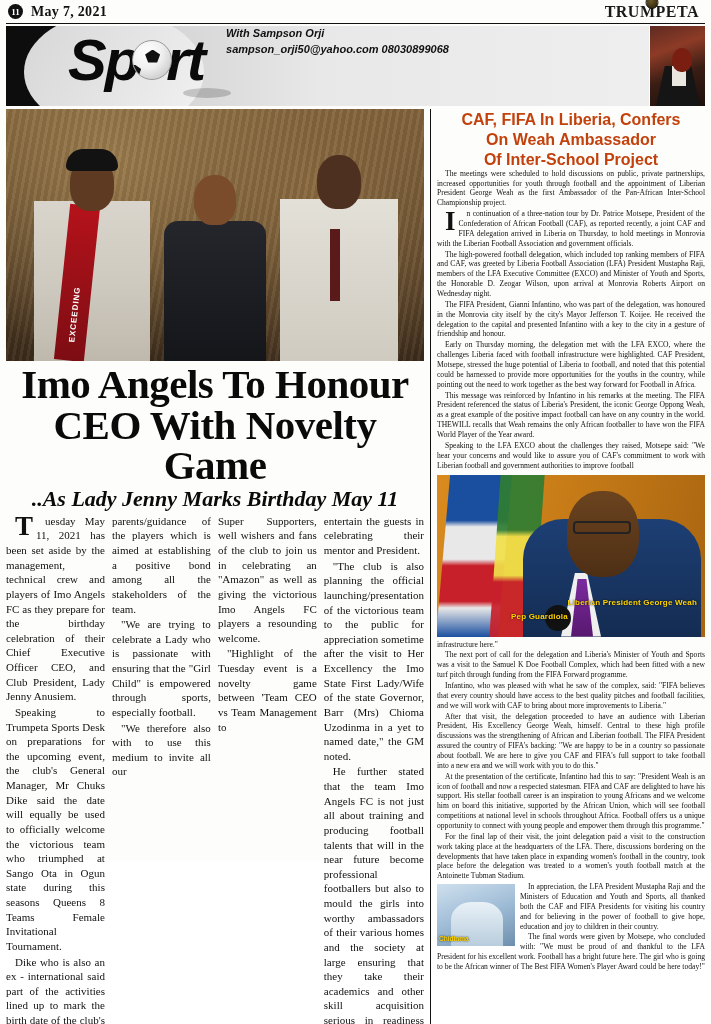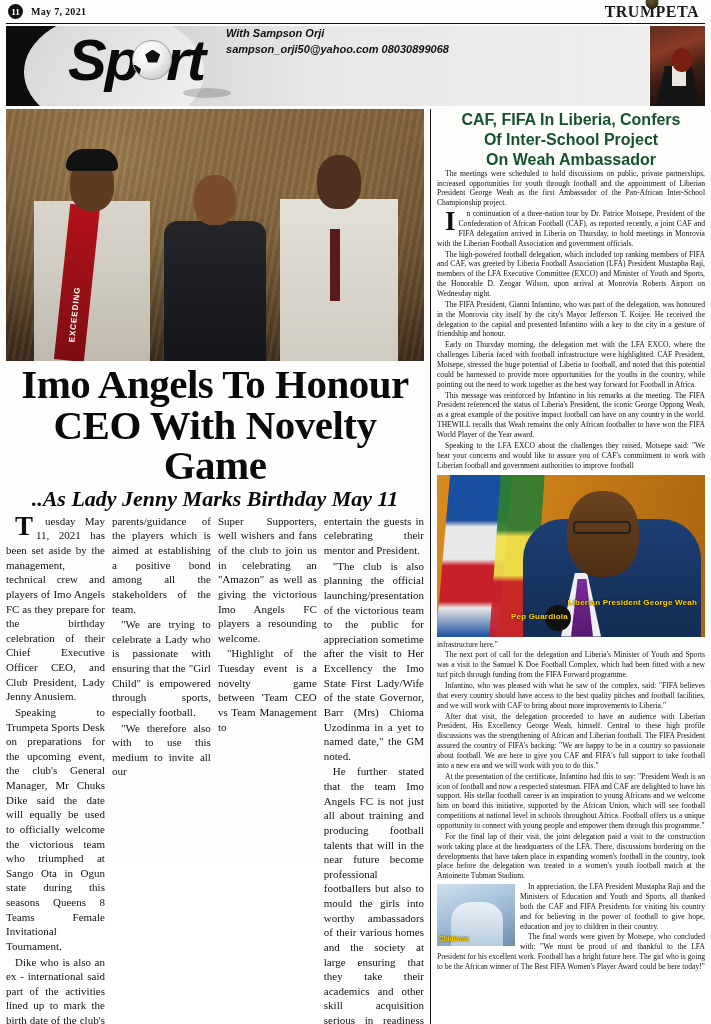--- a/index.html
+++ b/index.html
@@ -22,21 +22,21 @@
     height: 24px; padding: 0 4px 0 2px;
     border-bottom: 1.5px solid #111;
   }
   .topleft { display: flex; align-items: center; gap: 8px; }
   .pagebadge {
     width: 15px; height: 15px; border-radius: 50%;
     background: #111; color: #fff; font-size: 9px; font-weight: bold;
     display: flex; align-items: center; justify-content: center;
     font-family: "Liberation Serif", serif;
   }
-  .topdate { font-size: 10px; font-weight: bold; letter-spacing: .3px; color: #111; }
+  .topdate { font-size: 14px; font-weight: bold; letter-spacing: .3px; color: #111; }
   .masthead {
     font-size: 16px; font-weight: bold; letter-spacing: .5px;
     color: #1a1a1a; font-family: "Liberation Serif", serif;
     position: relative; padding: 0 2px;
   }
   .mast-crest {
     position: absolute; left: 50%; top: -7px; transform: translateX(-50%);
     width: 13px; height: 13px; border-radius: 50%;
     background: radial-gradient(circle at 40% 35%, #6e5a2a, #241c08);
     border: 1px solid #111;
@@ -200,21 +200,21 @@
   .j-lip { position:absolute; left:50%; transform:translateX(-50%); top:92px; width:26px;height:11px;
     border-radius:50%; background:#a3222c; }
   .j-dress { position:absolute; bottom:0; left:50%; transform:translateX(-50%); width:230px;height:118px;
     background: linear-gradient(180deg,#e8c84b 0%, #d8a827 45%, #b58111 100%);
     clip-path: polygon(32% 0, 68% 0, 100% 100%, 0 100%); }
   .j-neck { position:absolute; left:50%; transform:translateX(-50%); top:112px; width:34px;height:26px;background:#95602f;}
 
   
   .r-headline {
     text-align: center; font-family: "Liberation Sans", sans-serif;
-    font-weight: bold; font-size: 16px; line-height: 1.12; color: #14532d;
+    font-weight: bold; font-size: 16px; line-height: 1.12; color: #c2410c;
     margin-top: 2px;
   }
   p.rt {
     font-size: 7.6px; line-height: 1.3; text-align: justify;
     text-indent: 8px; color: #111; margin-bottom: 1px;
   }
   p.rt.noind { text-indent: 0; }
   .weah-photo {
     position: relative; width: 100%; height: 162px; margin: 4px 0 3px;
     background: linear-gradient(105deg,#d98b1f 0%, #c97d18 40%, #a86410 100%);
@@ -364,22 +364,22 @@
         <div class="j-eye l"></div>
         <div class="j-eye r"></div>
         <div class="j-lip"></div>
 
       </div>
 
     </div>
 
     <div class="right-pane">
       <div class="r-headline">CAF, FIFA In Liberia, Confers</div>
+      <div class="r-headline">On Weah Ambassador</div>
       <div class="r-headline">Of Inter-School Project</div>
-      <div class="r-headline">On Weah Ambassador</div>
 
       <p class="rt">The meetings were scheduled to hold discussions on public, private partnerships, increased opportunities for youth through football and the appointment of Liberian President George Weah as the first Ambassador of the Pan-African Inter-School Championship project.</p>
       <p class="rt dropcap">In continuation of a three-nation tour by Dr. Patrice Motsepe, President of the Confederation of African Football (CAF), as reported recently, a joint CAF and FIFA delegation arrived in Liberia on Thursday, to hold meetings in Monrovia with the Liberian Football Association and government officials.</p>
       <p class="rt">The high-powered football delegation, which included top ranking members of FIFA and CAF, was greeted by Liberia Football Association (LFA) President Mustapha Raji, members of the LFA Executive Committee (EXCO) and Minister of Youth and Sports, the Honorable D. Zeogar Wilson, upon arrival at Monrovia Roberts Airport on Wednesday night.</p>
       <p class="rt">The FIFA President, Gianni Infantino, who was part of the delegation, was honoured in the Monrovia city itself by the city's Mayor Jefferson T. Koijee. He received the delegation to the capital and presented Infantino with a key to the city in a gesture of friendship and honour.</p>
       <p class="rt">Early on Thursday morning, the delegation met with the LFA EXCO, where the challenges Liberia faced with football infrastructure were highlighted. CAF President, Motsepe, stressed the huge potential of Liberia to football, and noted that this potential could be harnessed to provide more opportunities for the youths in the country, while pointing out the need to work together as the best way forward for Football in Africa.</p>
       <p class="rt">This message was reinforced by Infantino in his remarks at the meeting. The FIFA President referenced the status of Liberia's President, the iconic George Oppong Weah, as a great example of the positive impact football can have on any country in the world. THEWILL recalls that Weah remains the only African footballer to have won the FIFA World Player of the Year award.</p>
       <p class="rt">Speaking to the LFA EXCO about the challenges they raised, Motsepe said: "We hear your concerns and would like to assure you of CAF's commitment to work with Liberian football and government authorities to improve football</p>
 
       <div class="weah-photo">

